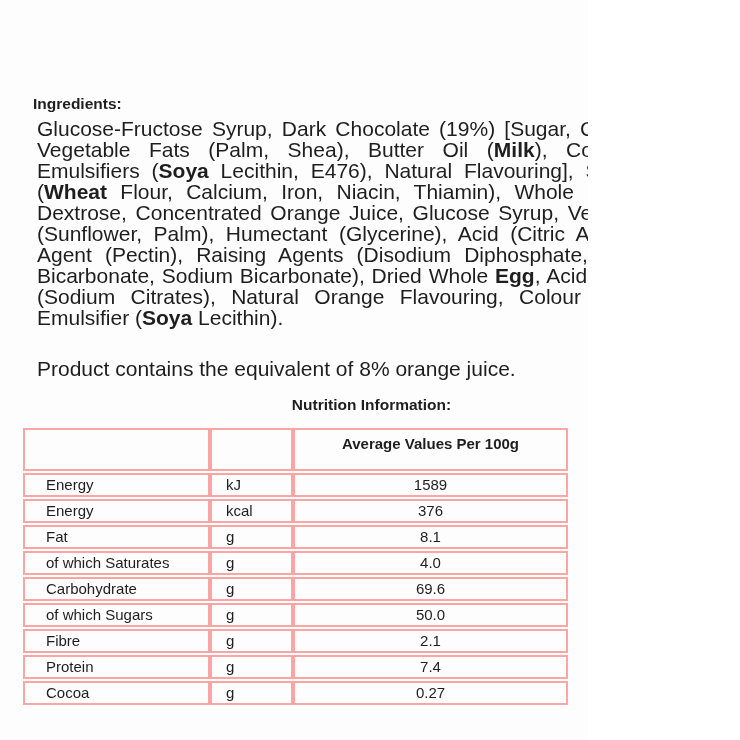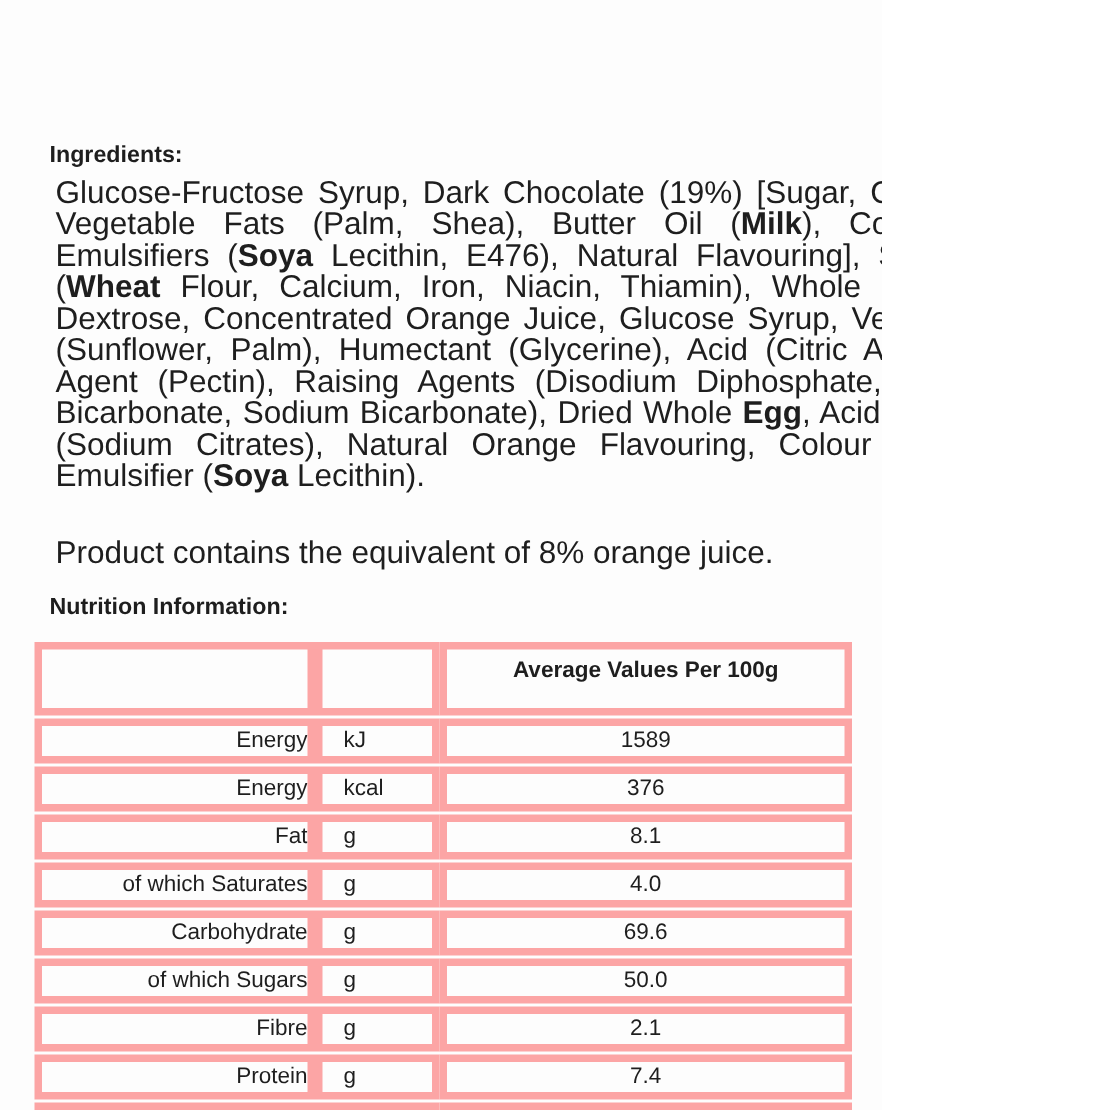--- a/index.html
+++ b/index.html
@@ -30,55 +30,55 @@
   }
   .body-text {
     font-size: 21px;
     line-height: 21px;
     margin: 4px;
   }
   .justify { text-align: justify; }
   .b { font-weight: bold; }
   .note1 { margin-top: 30px; }
   .note2 { margin-top: 21px; }
-  .nutrition-heading { margin-top: 15px; }
+  .nutrition-heading { margin-top: 15px; text-align: center; }
 
   table.nutrition {
     border-collapse: separate;
     border-spacing: 0 2px;
     table-layout: fixed;
     width: 545px;
     margin-left: -10px;
     margin-top: 11px;
   }
   col.c1 { width: 187px; }
   col.c2 { width: 83px; }
   col.c3 { width: 275px; }
   table.nutrition th,
   table.nutrition td {
-    border: 5px solid #fca5a5;
+    border: 2px solid #fca5a5;
     font-size: 15px;
     padding: 0;
     overflow: hidden;
     white-space: nowrap;
   }
   table.nutrition th {
     font-weight: bold;
     height: 34px;
     vertical-align: top;
     padding-top: 5px;
     text-align: center;
     line-height: 17px;
   }
   table.nutrition td {
     height: 20px;
     line-height: 20px;
     vertical-align: middle;
   }
-  .col-nutrient { text-align: right; padding-left: 21px !important; }
+  .col-nutrient { text-align: left; padding-left: 21px !important; }
   .col-unit    { text-align: left; padding-left: 14px !important; }
   .col-value   { text-align: center; }
 </style>
 </head>
 <body>
 
 <div class="page">
   <div class="content">
 
     <div class="para-heading">Ingredients:</div>

